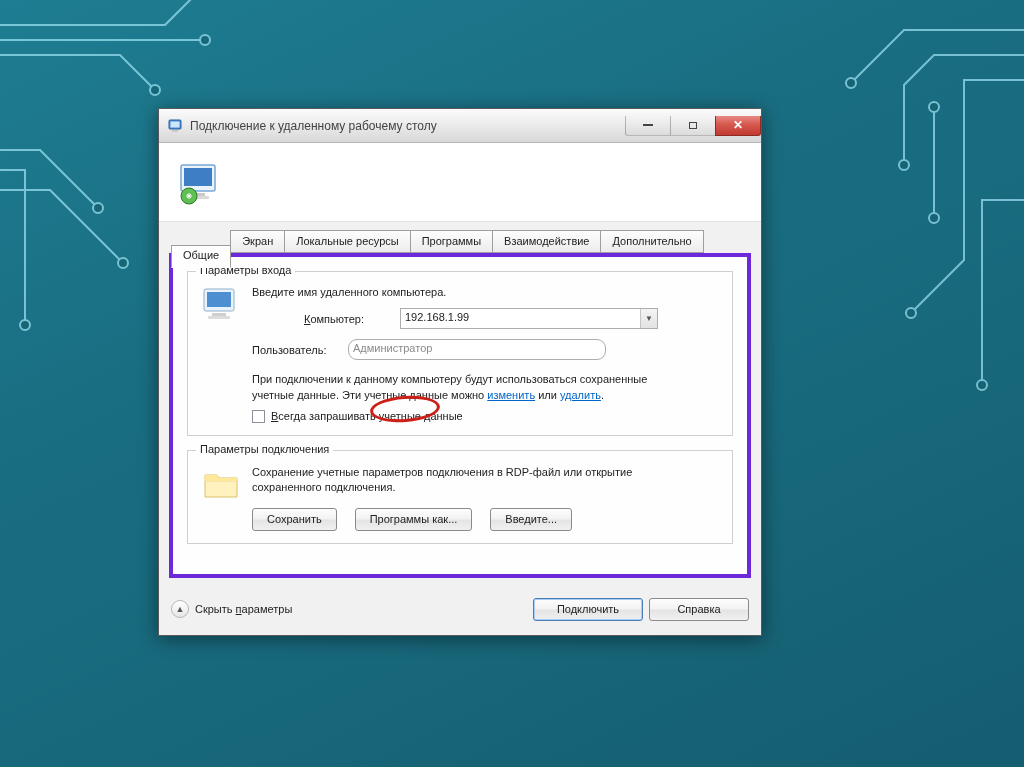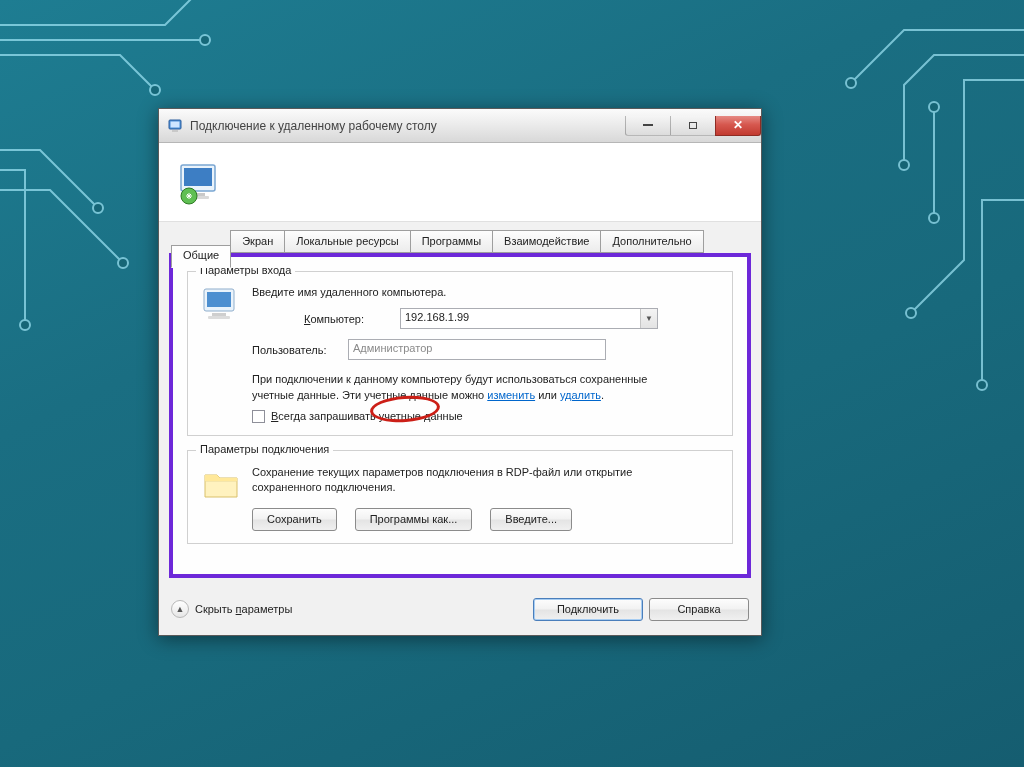--- a/index.html
+++ b/index.html
@@ -136,21 +136,21 @@
     background: #fff; color: #222;
     position: relative;
   }
   .field .dd {
     position: absolute; right: 0; top: 0; bottom: 0; width: 17px;
     border-left: 1px solid #c5c5c5;
     background: linear-gradient(to bottom, #f4f4f4, #e3e3e3);
     display:flex; align-items:center; justify-content:center;
     font-size: 8px; color: #555;
   }
-  .field.readonly { color: #8a8a8a; background: #fff; }
+  .field.readonly { color: #8a8a8a; background: #fff; border-radius: 9px; }
   .note {
     margin: 12px 0 0 52px; font-size: 11px; color: #222;
     line-height: 1.45; max-width: 440px;
   }
   .note a { color: #0066cc; text-decoration: underline; cursor: pointer; }
   .circle-mark {
     position: absolute;
     width: 70px; height: 26px;
     border: 3px solid #cc1f17;
     border-radius: 50%;
@@ -331,21 +331,21 @@
 
       <div class="group clearfix">
         <span class="group-title">Параметры подключения</span>
         <div class="side-icon">
           <svg width="42" height="42" viewBox="0 0 42 42">
             <path d="M 5 12 L 5 34 L 37 34 L 37 15 L 20 15 L 17 12 Z" fill="#fff2bf" stroke="#d9c06a"></path>
             <path d="M 5 18 L 37 18" stroke="#e9d798"></path>
             <path d="M 5 12 L 17 12 L 20 15 L 37 15 L 37 18 L 5 18 Z" fill="#ffe89a"></path>
           </svg>
         </div>
-        <div class="group2-text">Сохранение текущих параметров подключения в RDP-файл или открытие сохраненного подключения.</div>
+        <div class="group2-text">Сохранение учетные параметров подключения в RDP-файл или открытие сохраненного подключения.</div>
         <div class="btn-row">
           <button class="btn">Сохранить</button>
           <button class="btn">Программы как...</button>
           <button class="btn">Введите...</button>
         </div>
       </div>
 
     </div>
 
     <div class="footer">

